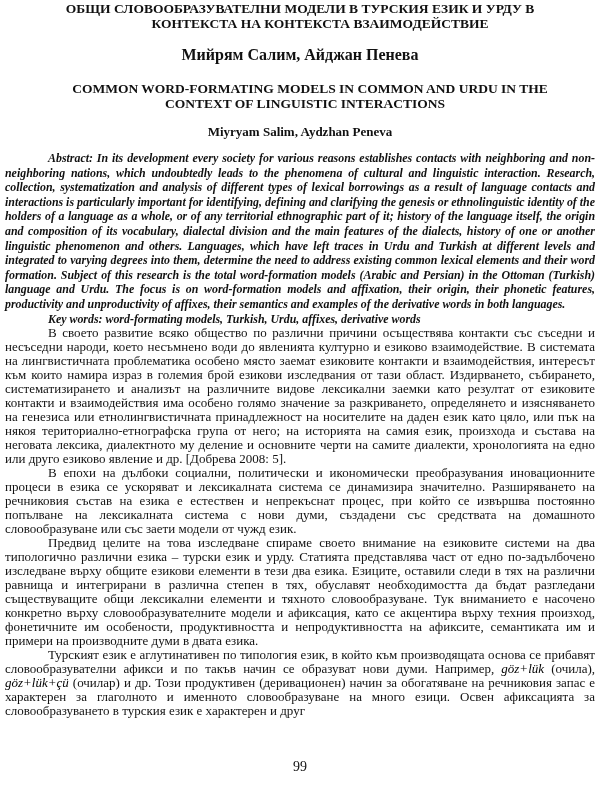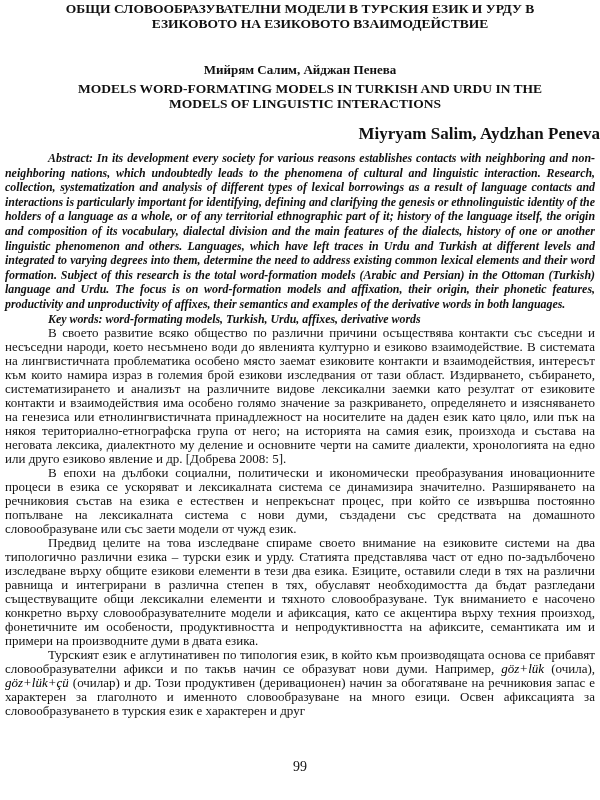--- a/index.html
+++ b/index.html
@@ -2,48 +2,48 @@
 <html><head>
 <meta charset="utf-8">
 <style>
   html, body { margin: 0; padding: 0; background: #ffffff; }
   body { width: 600px; height: 800px; overflow: hidden; position: relative; color: #111; font-family: "Liberation Serif", "DejaVu Serif", serif; }
   .page { position: absolute; left: 0; top: 0; width: 600px; height: 576px; }
   .title-bg { position: absolute; left: 0; width: 600px; text-align: center; font-weight: bold; font-size: 13.5px; line-height: 15px; }
   .t1 { top: 1px; }
   .t1 .l1 { display: block; padding-left: 0; }
   .t1 .l2 { display: block; padding-left: 40px; }
-  .authors-bg { position: absolute; top: 62px; left: 0; width: 600px; text-align: center; font-weight: bold; font-size: 13px; }
+  .authors-bg { position: absolute; top: 46px; left: 0; width: 600px; text-align: center; font-weight: bold; font-size: 16px; }
   .t2 { top: 81px; font-size: 13.5px; }
   .t2 .l1 { display: block; padding-left: 20px; }
   .t2 .l2 { display: block; padding-left: 10px; }
-  .authors-en { position: absolute; top: 124px; left: 0; width: 600px; text-align: right; font-weight: bold; font-size: 17px; box-sizing: border-box; }
+  .authors-en { position: absolute; top: 124px; left: 0; width: 600px; text-align: center; font-weight: bold; font-size: 13px; box-sizing: border-box; }
   .abstract { position: absolute; top: 151px; left: 5px; width: 590px; font-style: italic; font-size: 11.9px; line-height: 14.6px; text-align: justify; font-weight: bold; }
   .abstract p { margin: 0; text-indent: 43px; }
   .keywords { margin: 0; text-indent: 43px; }
   .body { position: absolute; top: 326px; left: 5px; width: 590px; font-size: 13px; line-height: 14px; text-align: justify; }
   .body p { margin: 0; text-indent: 43px; }
   .body .it { font-style: italic; color: #000000; }
   .page-number { position: absolute; top: 759px; left: 0; width: 600px; text-align: center; font-size: 14px; }
 </style>
 </head>
 <body>
 
 <div class="page">
 
   <div class="title-bg t1">
     <span class="l1">ОБЩИ СЛОВООБРАЗУВАТЕЛНИ МОДЕЛИ В ТУРСКИЯ ЕЗИК И УРДУ В</span>
-    <span class="l2">ЕЗИКОВОТО НА ЕЗИКОВОТО ВЗАИМОДЕЙСТВИЕ</span>
+    <span class="l2">КОНТЕКСТА НА КОНТЕКСТА ВЗАИМОДЕЙСТВИЕ</span>
   </div>
 
   <div class="authors-bg">Мийрям Салим, Айджан Пенева</div>
 
   <div class="title-bg t2">
-    <span class="l1">MODELS WORD-FORMATING MODELS IN TURKISH AND URDU IN THE</span>
-    <span class="l2">MODELS OF LINGUISTIC INTERACTIONS</span>
+    <span class="l1">COMMON WORD-FORMATING MODELS IN COMMON AND URDU IN THE</span>
+    <span class="l2">CONTEXT OF LINGUISTIC INTERACTIONS</span>
   </div>
 
   <div class="authors-en">Miyryam Salim, Aydzhan Peneva</div>
 
   <div class="abstract">
     <p>Abstract: In its development every society for various reasons establishes contacts with neighboring and non-neighboring nations, which undoubtedly leads to the phenomena of cultural and linguistic interaction. Research, collection, systematization and analysis of different types of lexical borrowings as a result of language contacts and interactions is particularly important for identifying, defining and clarifying the genesis or ethnolinguistic identity of the holders of a language as a whole, or of any territorial ethnographic part of it; history of the language itself, the origin and composition of its vocabulary, dialectal division and the main features of the dialects, history of one or another linguistic phenomenon and others. Languages, which have left traces in Urdu and Turkish at different levels and integrated to varying degrees into them, determine the need to address existing common lexical elements and their word formation. Subject of this research is the total word-formation models (Arabic and Persian) in the Ottoman (Turkish) language and Urdu. The focus is on word-formation models and affixation, their origin, their phonetic features, productivity and unproductivity of affixes, their semantics and examples of the derivative words in both languages.</p>
     <p class="keywords">Key words: word-formating models, Turkish, Urdu, affixes, derivative words</p>
   </div>
 
   <div class="body">

